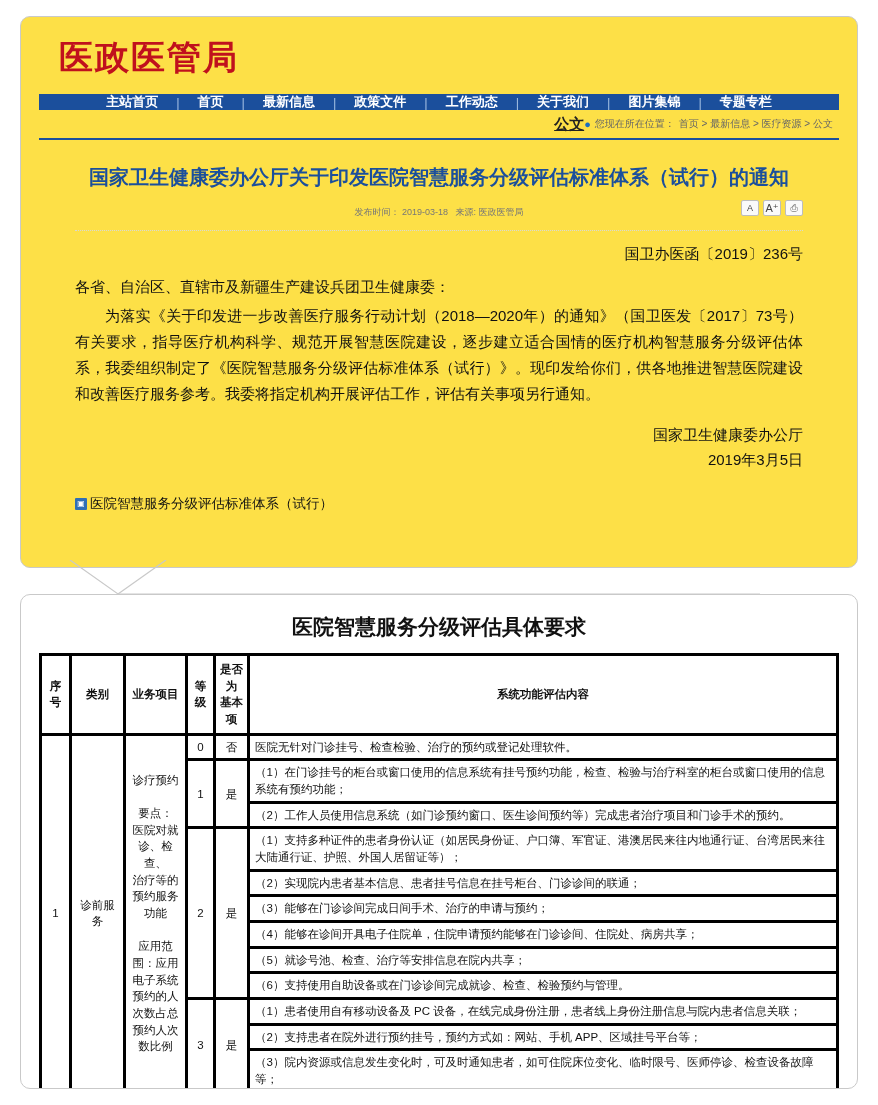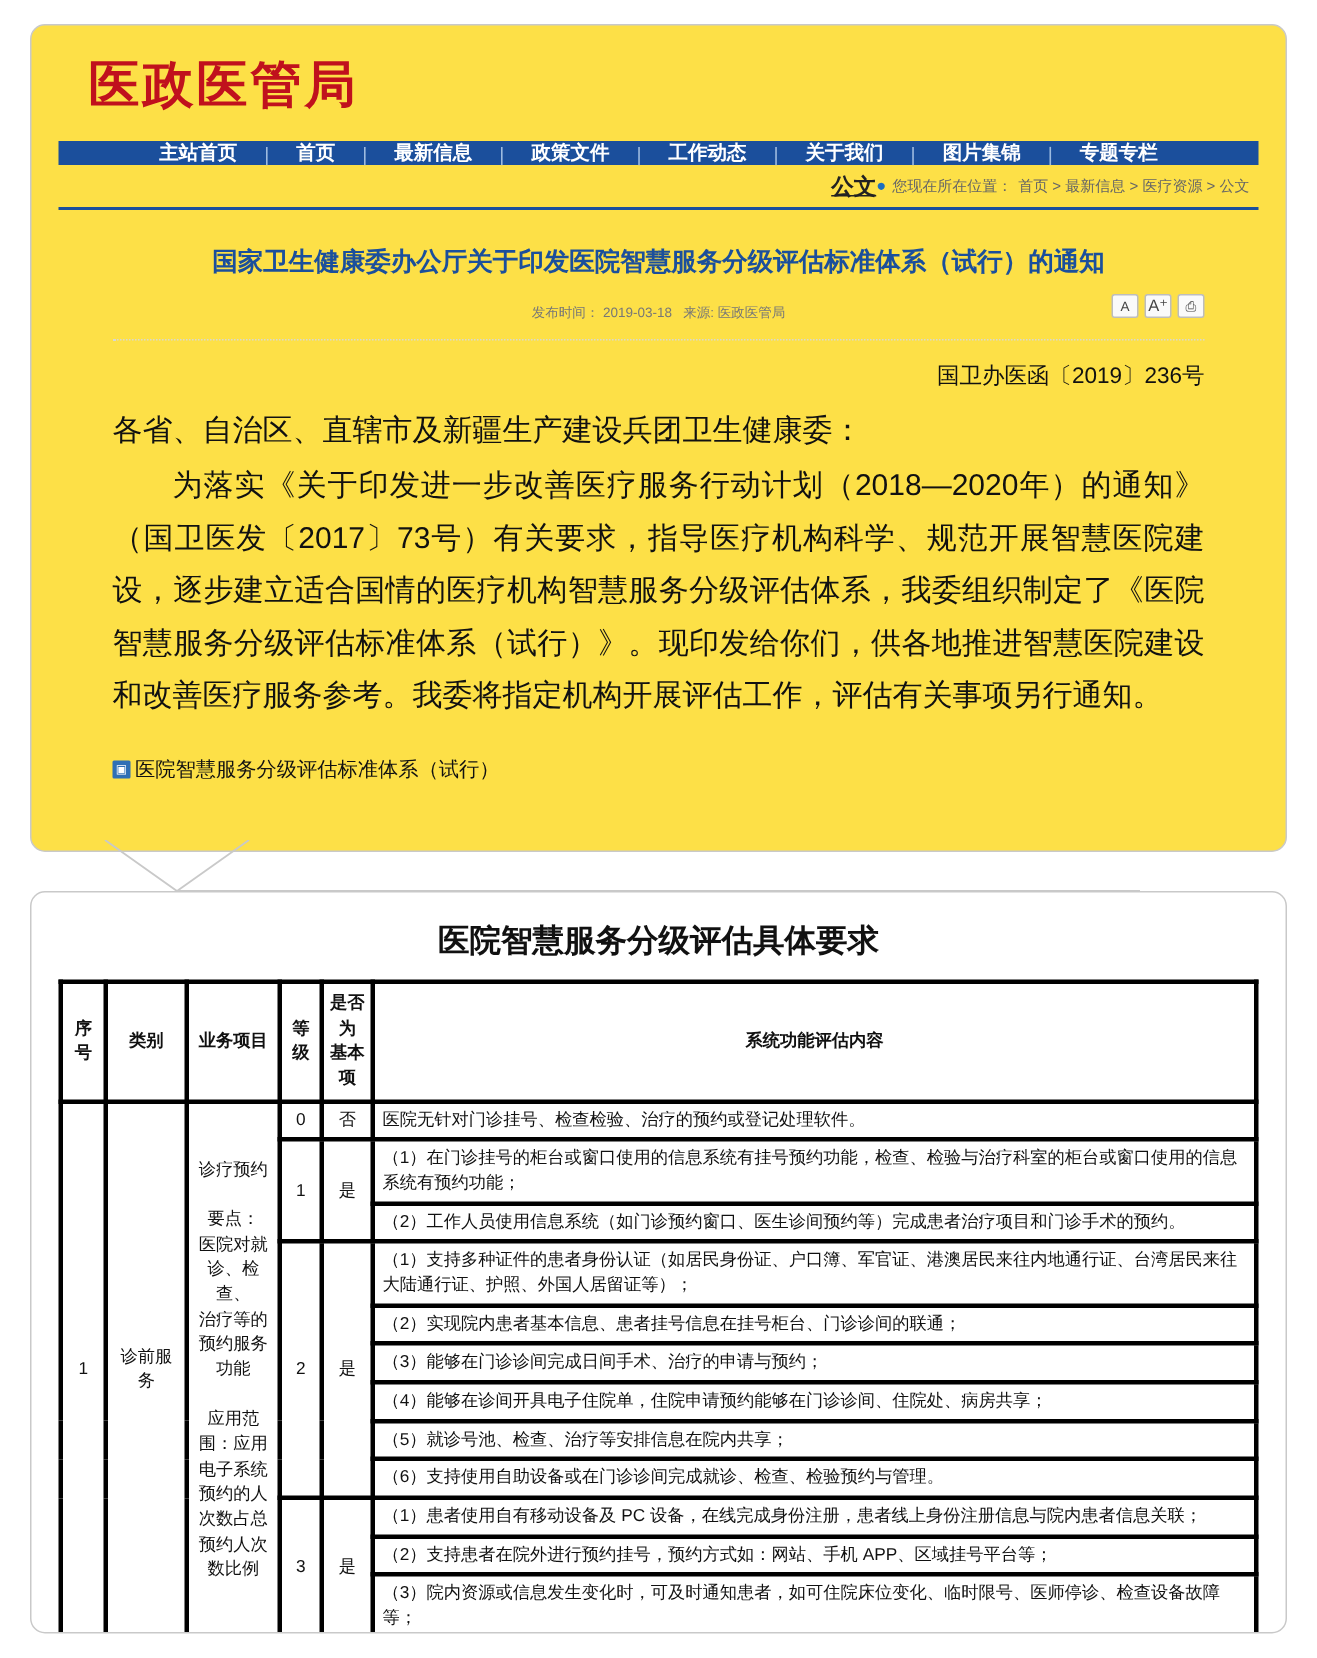--- a/index.html
+++ b/index.html
@@ -78,21 +78,21 @@
     padding-right: 6px;
   }
   .pin-icon { color: #1b6fc0; font-size: 11px; }
 
   .article {
     padding: 16px 54px 0 54px;
   }
   .art-title {
     text-align: center;
     color: #1b4f9c;
-    font-size: 17px;
+    font-size: 20px;
     font-weight: bold;
     line-height: 1.5;
     margin: 6px 0 10px 0;
   }
   .art-meta {
     text-align: center;
     font-size: 9px;
     color: #777;
     position: relative;
     height: 20px;
@@ -122,21 +122,21 @@
     margin: 8px 0 14px 0;
   }
 
   .doc-number {
     text-align: right;
     font-size: 15px;
     color: #111;
     margin-bottom: 10px;
   }
   .doc-body p {
-    font-size: 20px;
+    font-size: 15px;
     line-height: 1.75;
     color: #111;
     margin: 0 0 2px 0;
     text-align: justify;
   }
   .indent2 { text-indent: 2em; }
   .sign {
     text-align: right;
     font-size: 15px;
     line-height: 1.7;
@@ -270,20 +270,24 @@
 
     <div class="divider-line"></div>
 
     <div class="doc-number">国卫办医函〔2019〕236号</div>
 
     <div class="doc-body">
       <p>各省、自治区、直辖市及新疆生产建设兵团卫生健康委：</p>
       <p class="indent2">为落实《关于印发进一步改善医疗服务行动计划（2018—2020年）的通知》（国卫医发〔2017〕73号）有关要求，指导医疗机构科学、规范开展智慧医院建设，逐步建立适合国情的医疗机构智慧服务分级评估体系，我委组织制定了《医院智慧服务分级评估标准体系（试行）》。现印发给你们，供各地推进智慧医院建设和改善医疗服务参考。我委将指定机构开展评估工作，评估有关事项另行通知。</p>
     </div>
 
+    <div class="sign">
+      <div>国家卫生健康委办公厅</div>
+      <div>2019年3月5日</div>
+    </div>
 
     <div class="attach">
       <span class="attach-icon">▣</span>
       <span>医院智慧服务分级评估标准体系（试行）</span>
     </div>
   </div>
 </div>
 
 <svg class="connector" viewBox="0 0 878 48">
   <path d="M70 0 L118 34 L760 34" fill="none" stroke="#c9c9c9" stroke-width="1.2"></path>

